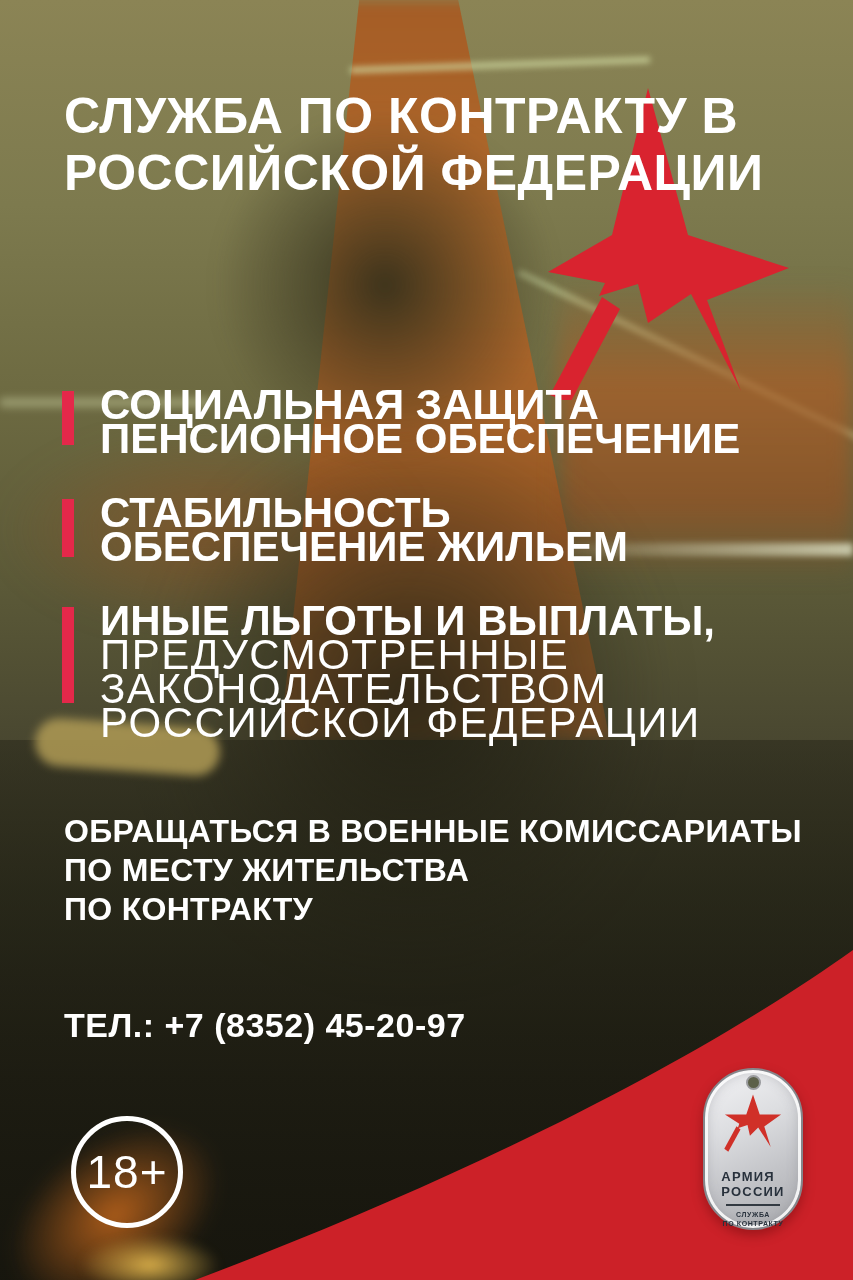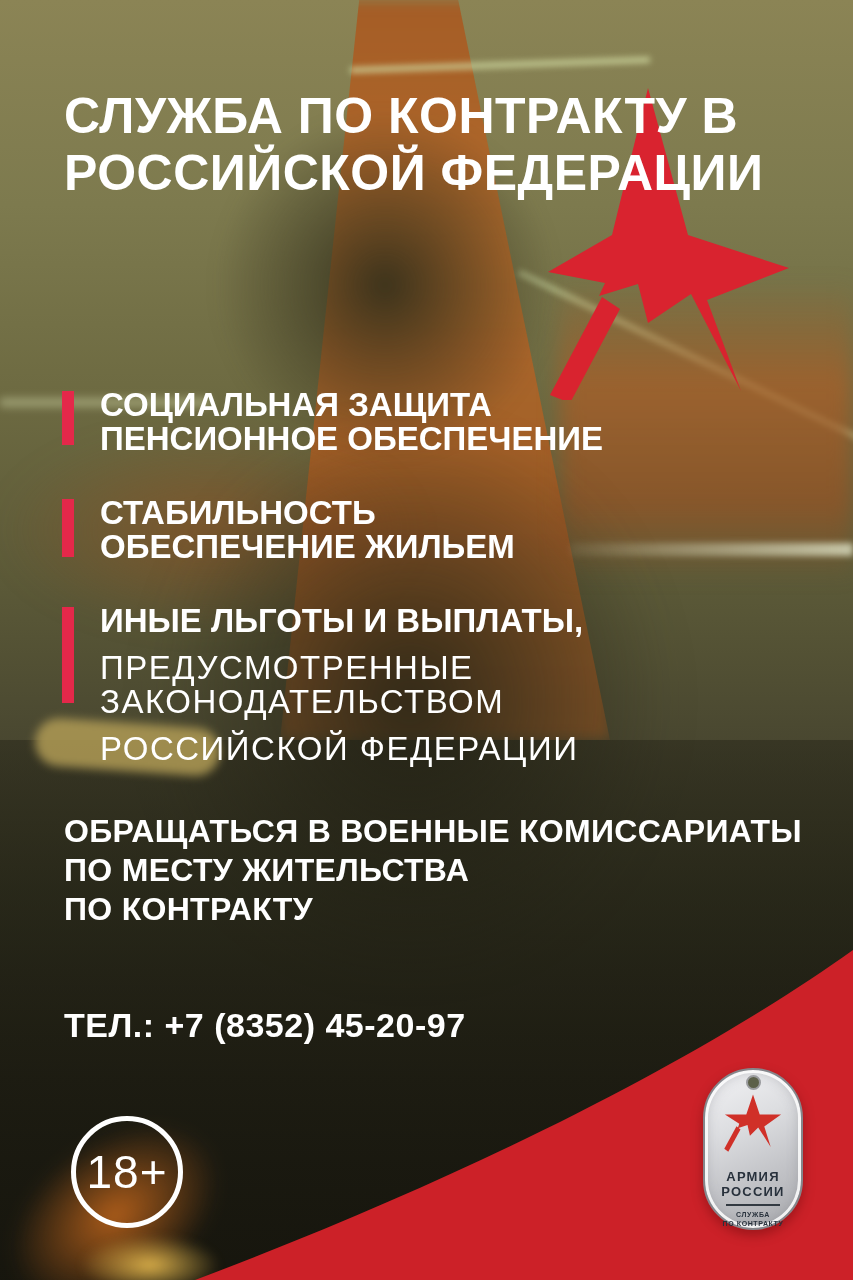--- a/index.html
+++ b/index.html
@@ -38,41 +38,41 @@
   .big-star{position:absolute;left:540px;top:85px;width:250px;height:315px;z-index:2;}
   .swoosh{position:absolute;left:0;top:0;width:853px;height:1280px;z-index:3;}
   
   .title{position:absolute;left:64px;top:88px;width:760px;z-index:5;color:#fff;
     font-size:50px;font-weight:700;line-height:57px;letter-spacing:.5px;}
   .benefit{position:absolute;left:62px;display:flex;z-index:5;}
   .benefit .bar{width:12px;background:#e4284a;margin-top:3px;flex:none;}
   .b1{top:388px;} .b1 .bar{height:54px;}
   .b2{top:496px;} .b2 .bar{height:58px;}
   .b3{top:604px;} .b3 .bar{height:96px;}
-  .benefit .lines{margin-left:26px;color:#fff;font-size:33px;line-height:34px;}
+  .benefit .lines{margin-left:26px;color:#fff;font-size:42px;line-height:34px;}
   .ben-bold{font-weight:700;}
-  .ben-reg{font-weight:400;letter-spacing:1.5px;margin-top:13px;}
+  .ben-reg{font-weight:400;letter-spacing:1.5px;}
   .contact{position:absolute;left:64px;top:812px;z-index:5;color:#fff;
     font-size:32px;font-weight:700;line-height:39px;letter-spacing:.3px;}
   .phone{position:absolute;left:64px;top:990px;z-index:5;color:#fff;
     font-size:34px;font-weight:700;letter-spacing:.5px;margin-top:16px;}
   
   .age-badge{position:absolute;left:71px;top:1116px;width:112px;height:112px;border-radius:50%;
     border:5px solid #fff;z-index:6;display:flex;align-items:center;justify-content:center;
     color:#fff;font-size:46px;font-weight:400;letter-spacing:1px;}
   
   .dog-tag{position:absolute;left:703px;top:1068px;width:100px;height:162px;z-index:6;
     border-radius:50px;border:2px solid #85868b;
     background:linear-gradient(155deg,#f4f4f6 0%,#dddee1 35%,#c3c4c8 65%,#a9aaae 100%);
     box-shadow:inset 0 0 0 3px rgba(255,255,255,.85), inset 0 0 14px rgba(110,112,122,.45), 0 5px 12px rgba(70,0,0,.35);
     display:flex;flex-direction:column;align-items:center;}
   .tag-hole{width:15px;height:15px;border-radius:50%;background:#5c6049;
     border:2px solid #9a9b9e;margin-top:5px;flex:none;}
   .tag-star{width:68px;height:62px;margin-top:2px;}
-  .tag-brand{color:#28313c;font-size:13px;font-weight:700;line-height:15px;letter-spacing:1.2px;text-align:center;margin-top:16px;}
+  .tag-brand{color:#28313c;font-size:13px;font-weight:700;line-height:15px;letter-spacing:1.2px;text-align:left;margin-top:16px;}
   .tag-divider{width:54px;height:2px;background:#333a42;margin:5px 0 4px;}
   .tag-sub{color:#28313c;font-size:7px;font-weight:700;line-height:9px;letter-spacing:.6px;text-align:center;}
 </style>
 </head>
 <body>
 
 <div class="poster">
 
   <div class="ph monument"></div>
   <div class="ph streak1"></div>

